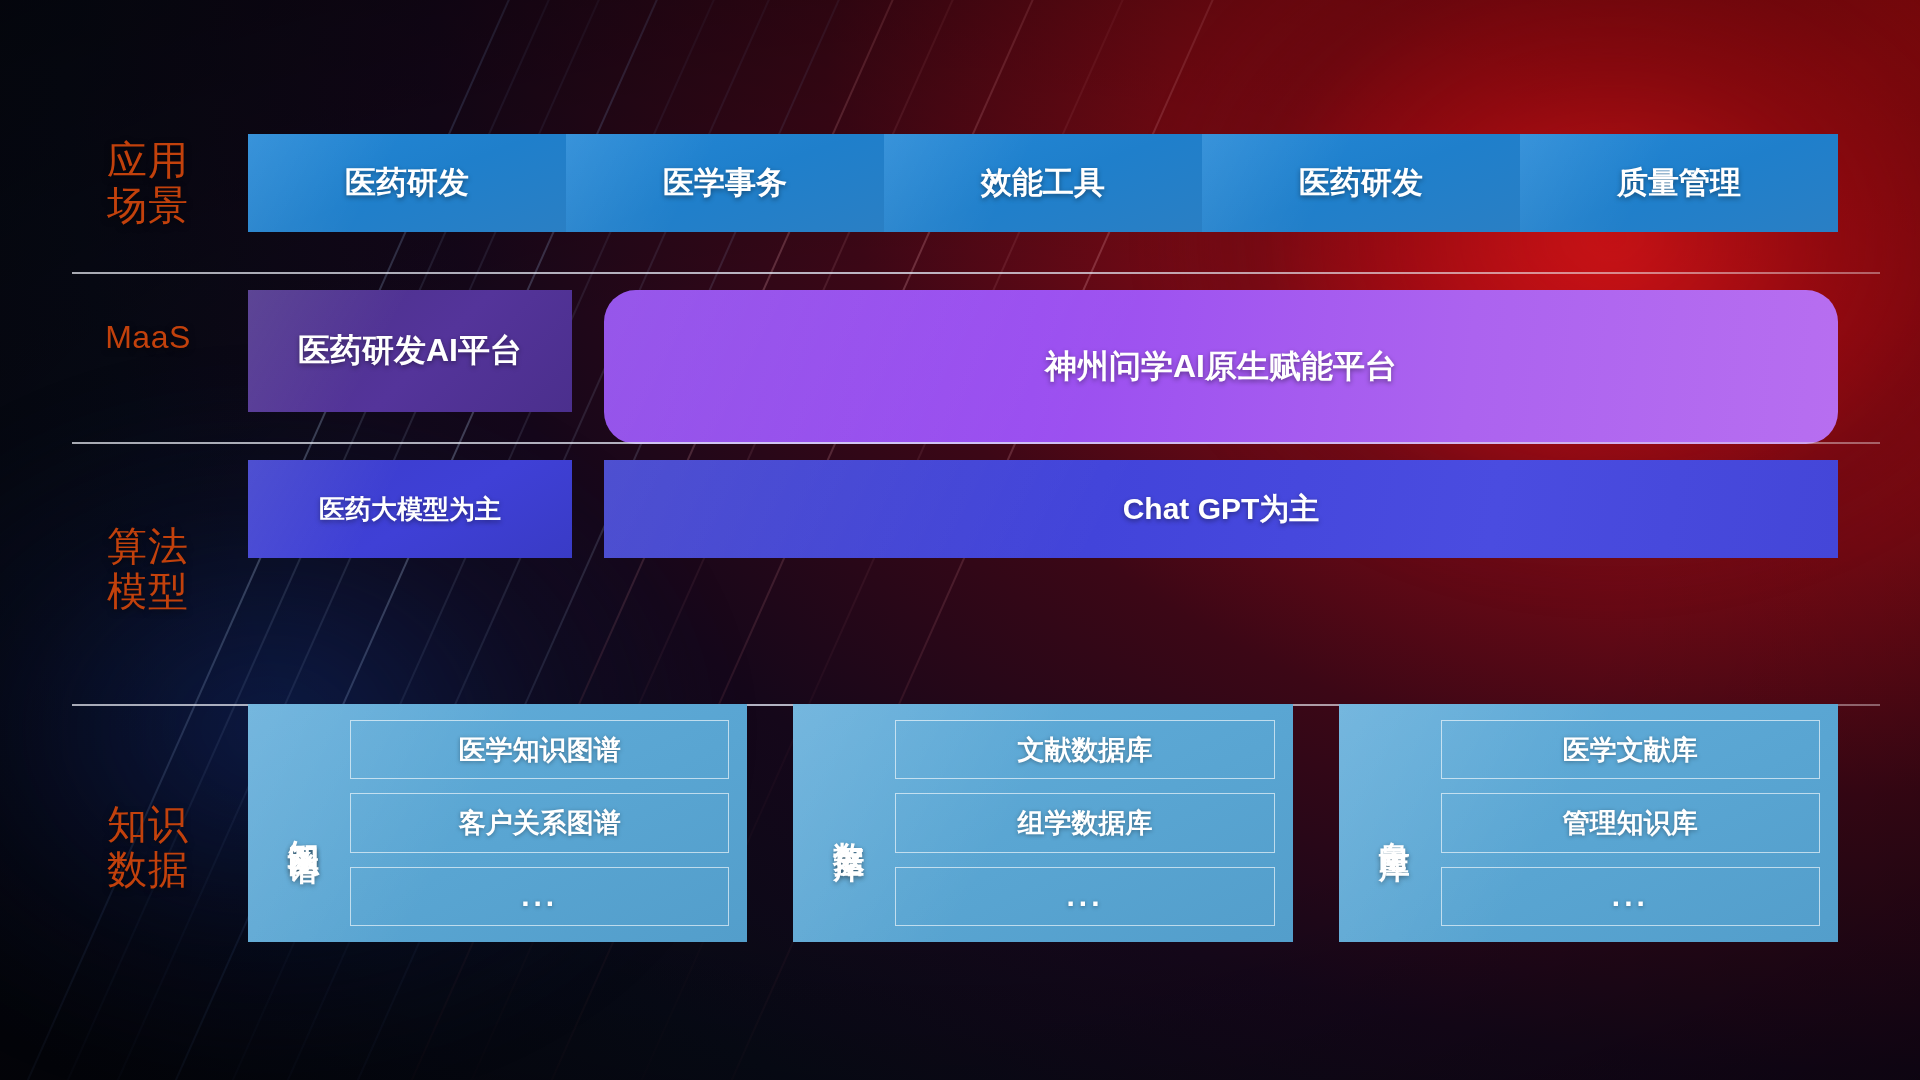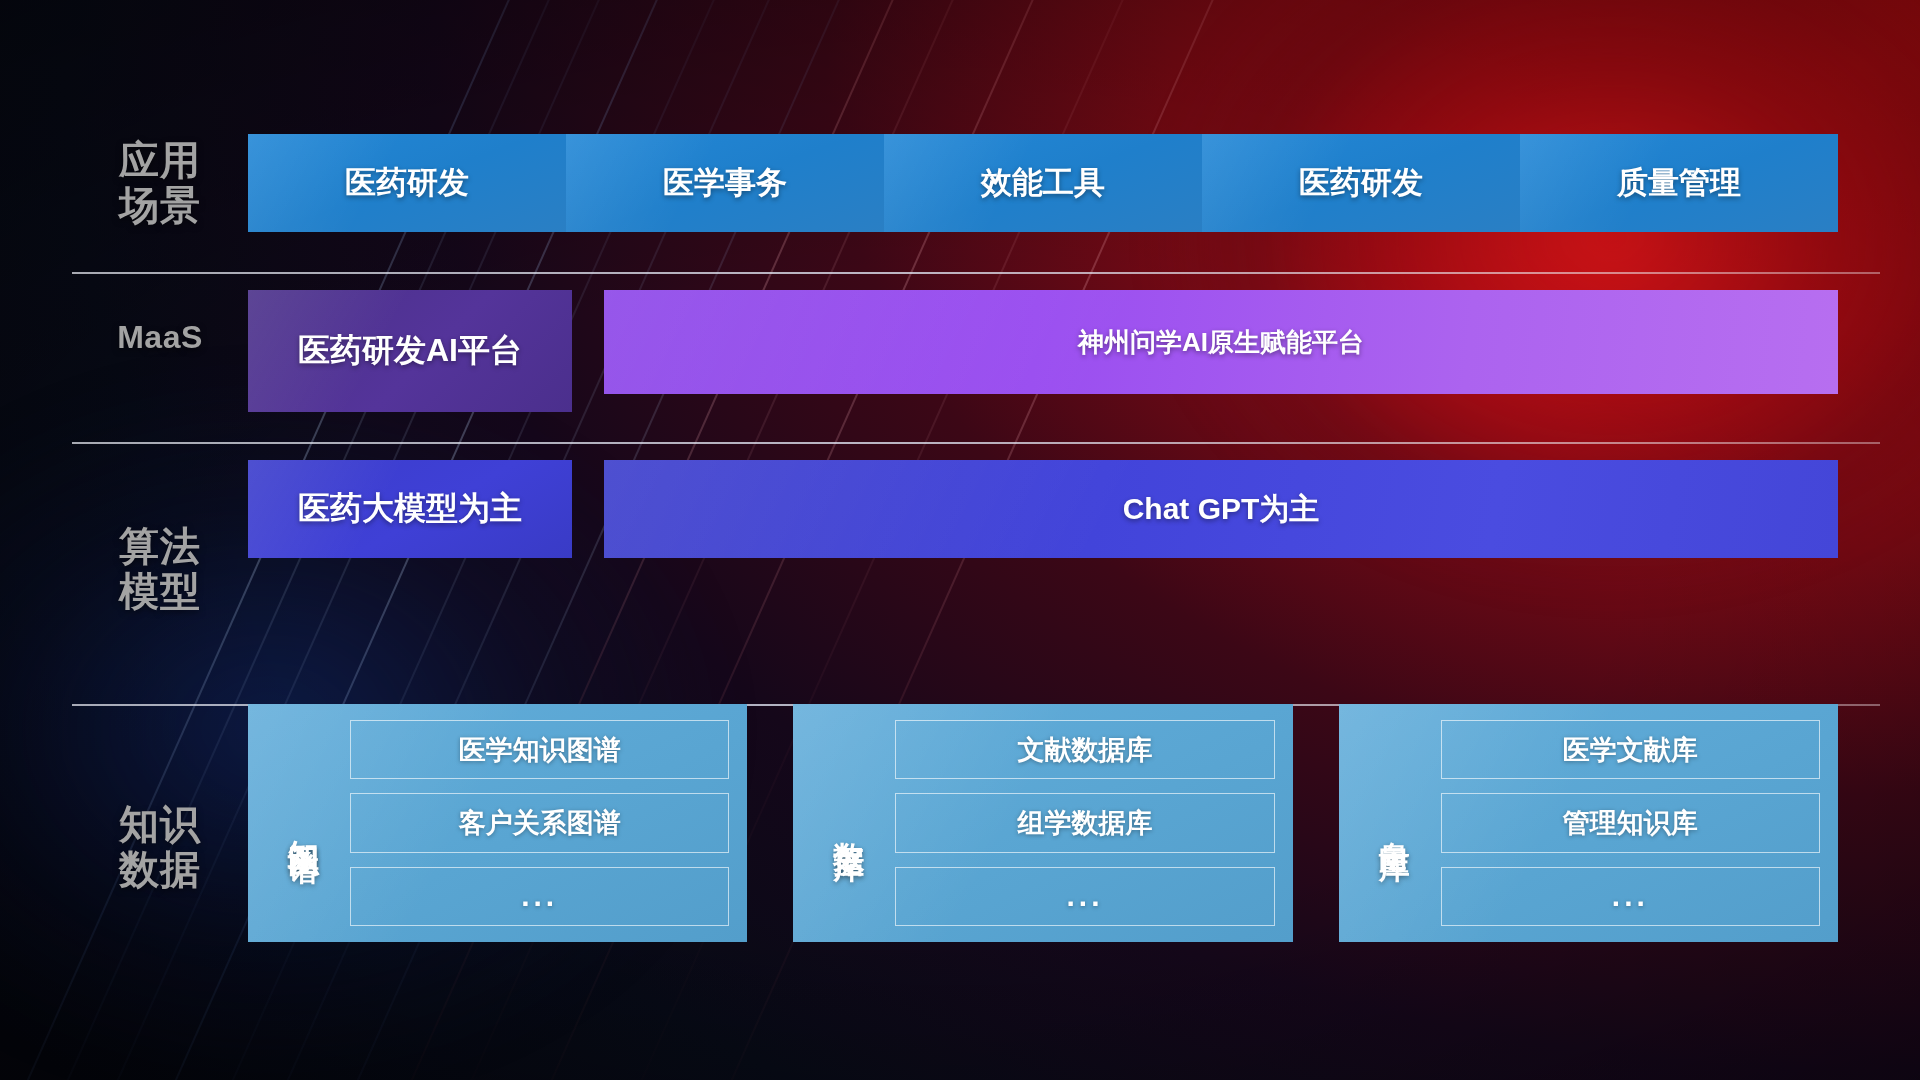--- a/index.html
+++ b/index.html
@@ -41,22 +41,22 @@
 
   
   .stage { position: absolute; inset: 0; }
 
   .row {
     position: absolute; left: 0; right: 0;
     display: flex; align-items: center;
   }
   .row-label {
     position: absolute;
-    width: 176px; left: 72px;
-    color: #a3a3a3; font-weight: 700;
+    width: 176px; left: 60px;
+    color: #c2410c; font-weight: 400;
     font-size: 40px; line-height: 1.12; letter-spacing: 1px;
     text-align: center;
     text-shadow: 0 2px 6px rgba(0,0,0,.55);
   }
   .row-label.en { font-size: 32px; letter-spacing: 0.5px; }
 
   .divider {
     position: absolute; left: 72px; width: 1808px; height: 2px;
     background: linear-gradient(to right, rgba(230,232,240,0.72) 0%, rgba(225,230,245,0.78) 45%, rgba(235,230,235,0.62) 80%, rgba(240,230,235,0.40) 100%);
   }
@@ -83,33 +83,34 @@
   }
 
   
   #row-maas { top: 290px; height: 122px; }
   #row-maas .track { position: absolute; left: 248px; width: 1590px; height: 122px; display: flex; gap: 32px; }
   #row-maas .card-narrow {
     width: 324px; height: 122px; font-size: 32px;
     background: linear-gradient(135deg, #4a3089 0%, #54349a 55%, #4b2f8d 100%);
   }
   #row-maas .card-wide {
-    flex: 1; height: 104px; font-size: 26px;
+    flex: 1; height: 154px; font-size: 32px;
     background: linear-gradient(95deg, #8b44e8 0%, #9a4ef0 35%, #ac63ef 70%, #b76ef0 100%);
+    border-radius: 32px;
   }
 
   
   #row-algo { top: 460px; height: 220px; }
   #row-algo .grid {
     position: absolute; left: 248px; width: 1590px; height: 220px;
     display: flex; flex-direction: column; gap: 24px;
   }
   #row-algo .line { display: flex; gap: 32px; height: 98px; }
   #row-algo .card-narrow {
-    width: 324px; font-size: 32px;
+    width: 324px; font-size: 26px;
     background: linear-gradient(150deg, #3a3ccb 0%, #3f40d6 55%, #393bc6 100%);
   }
   #row-algo .card-wide {
     flex: 1; font-size: 30px;
     background: linear-gradient(100deg, #3a3ccb 0%, #4244da 40%, #4a4ce0 72%, #4446d8 100%);
   }
 
   
   #row-know { top: 730px; height: 186px; border-radius: 24px; }
   #row-know .track { position: absolute; left: 248px; width: 1590px; height: 238px; display: flex; gap: 46px; }

